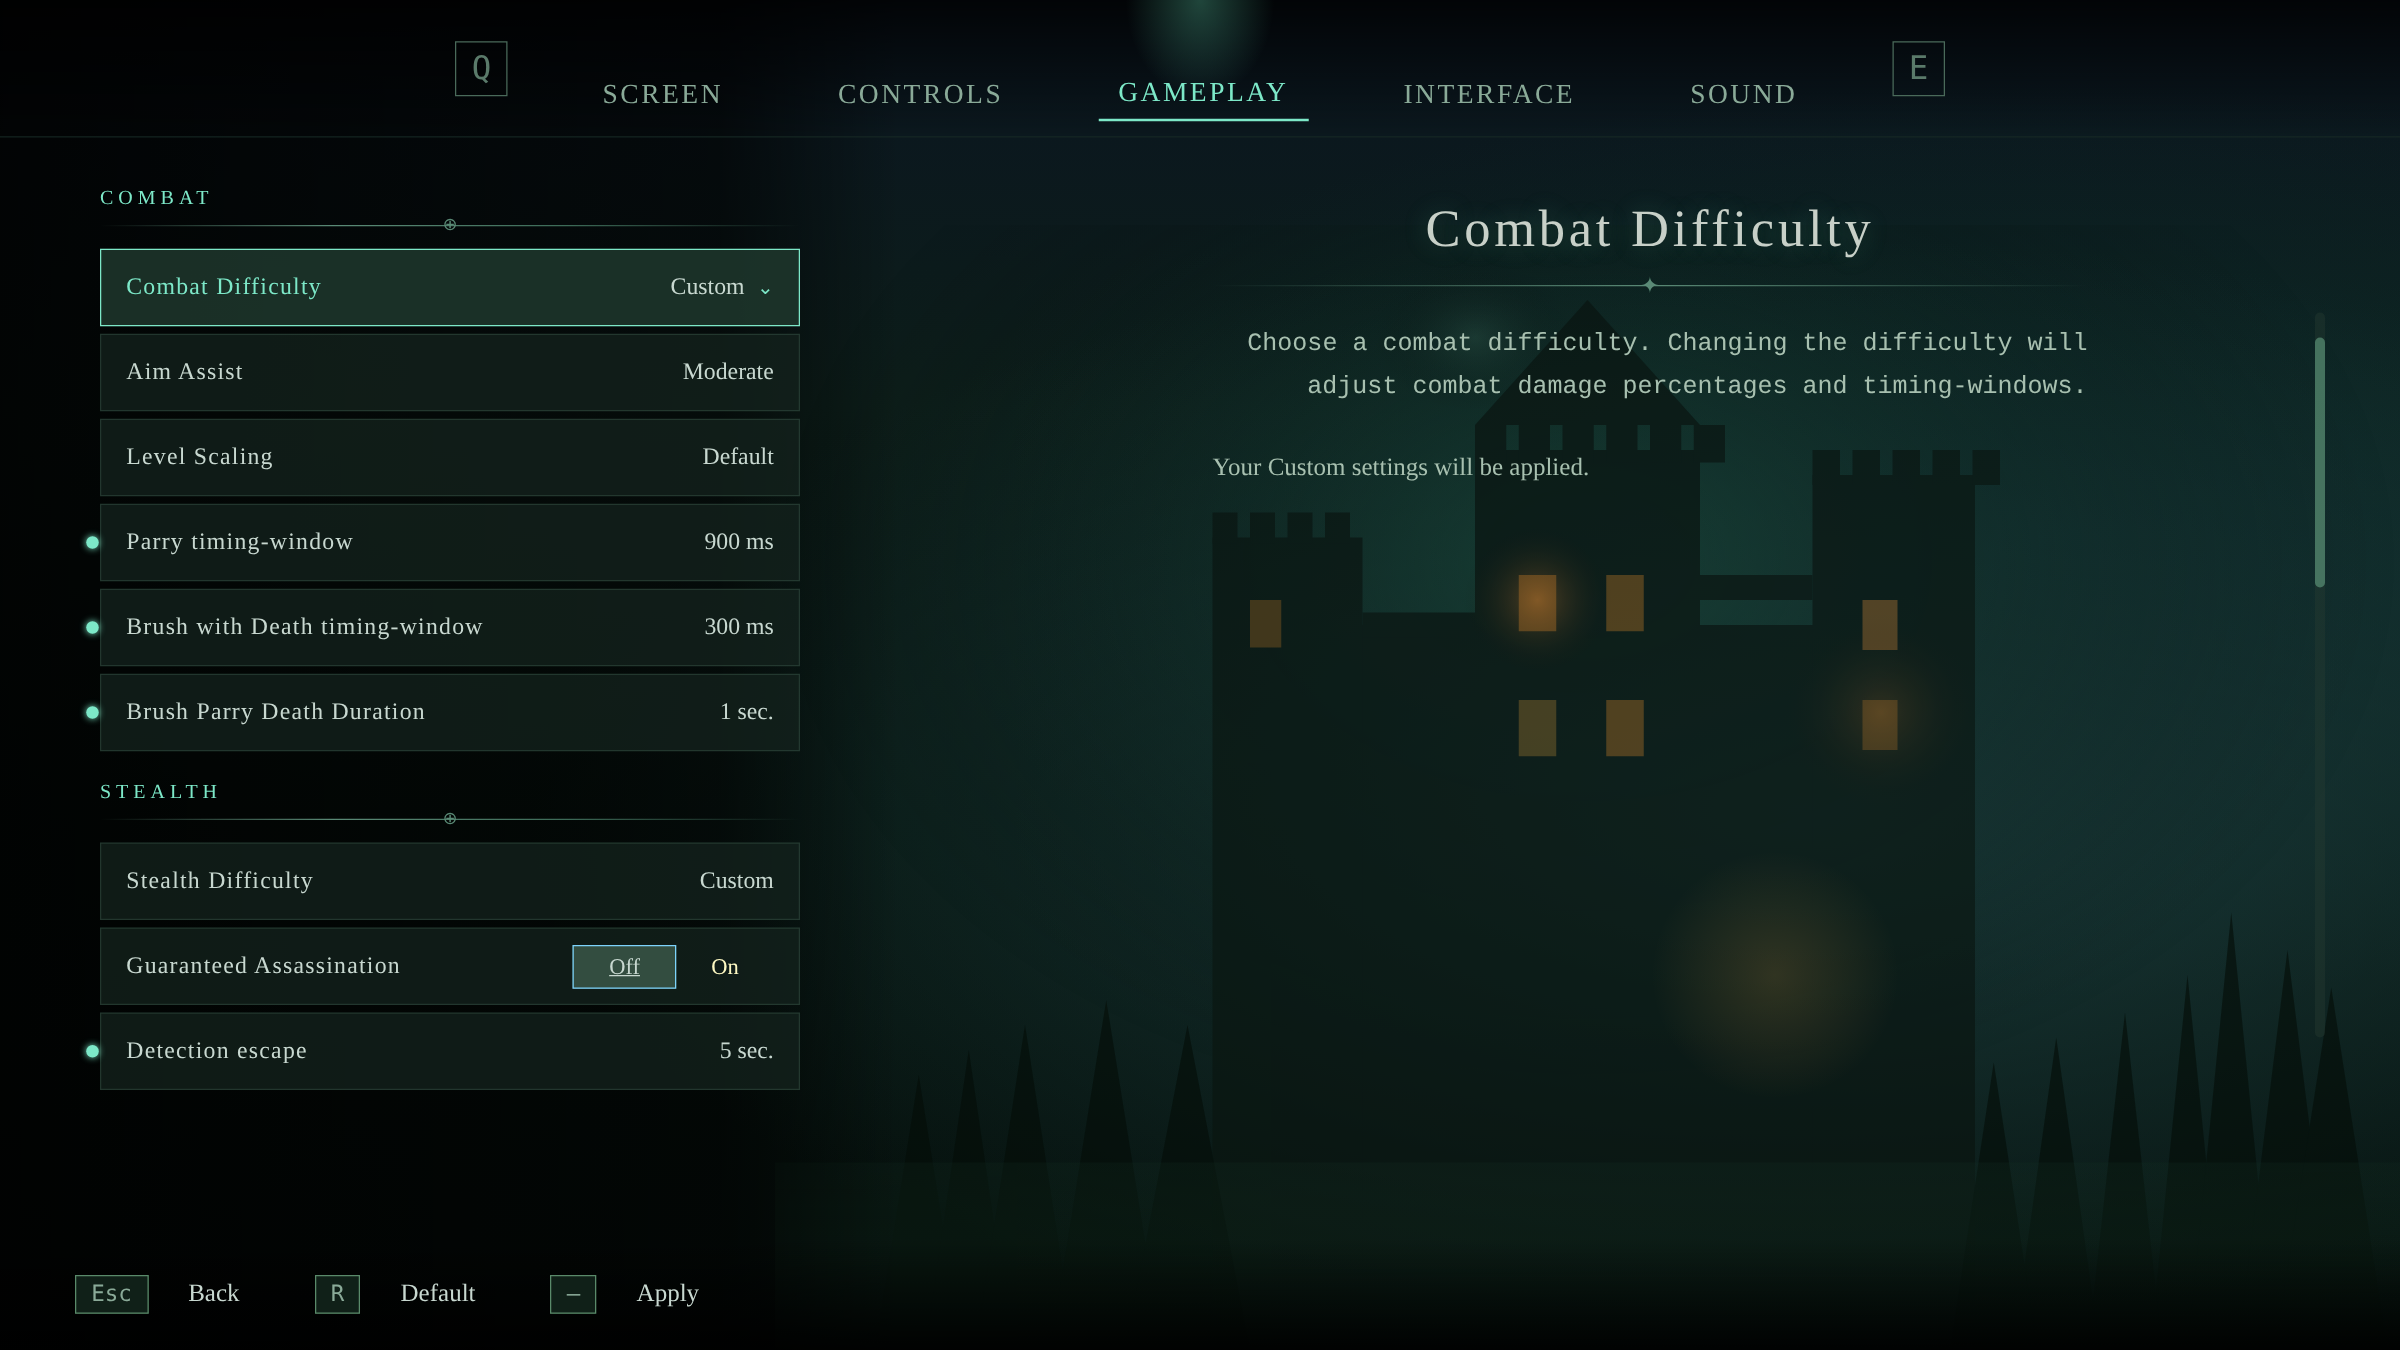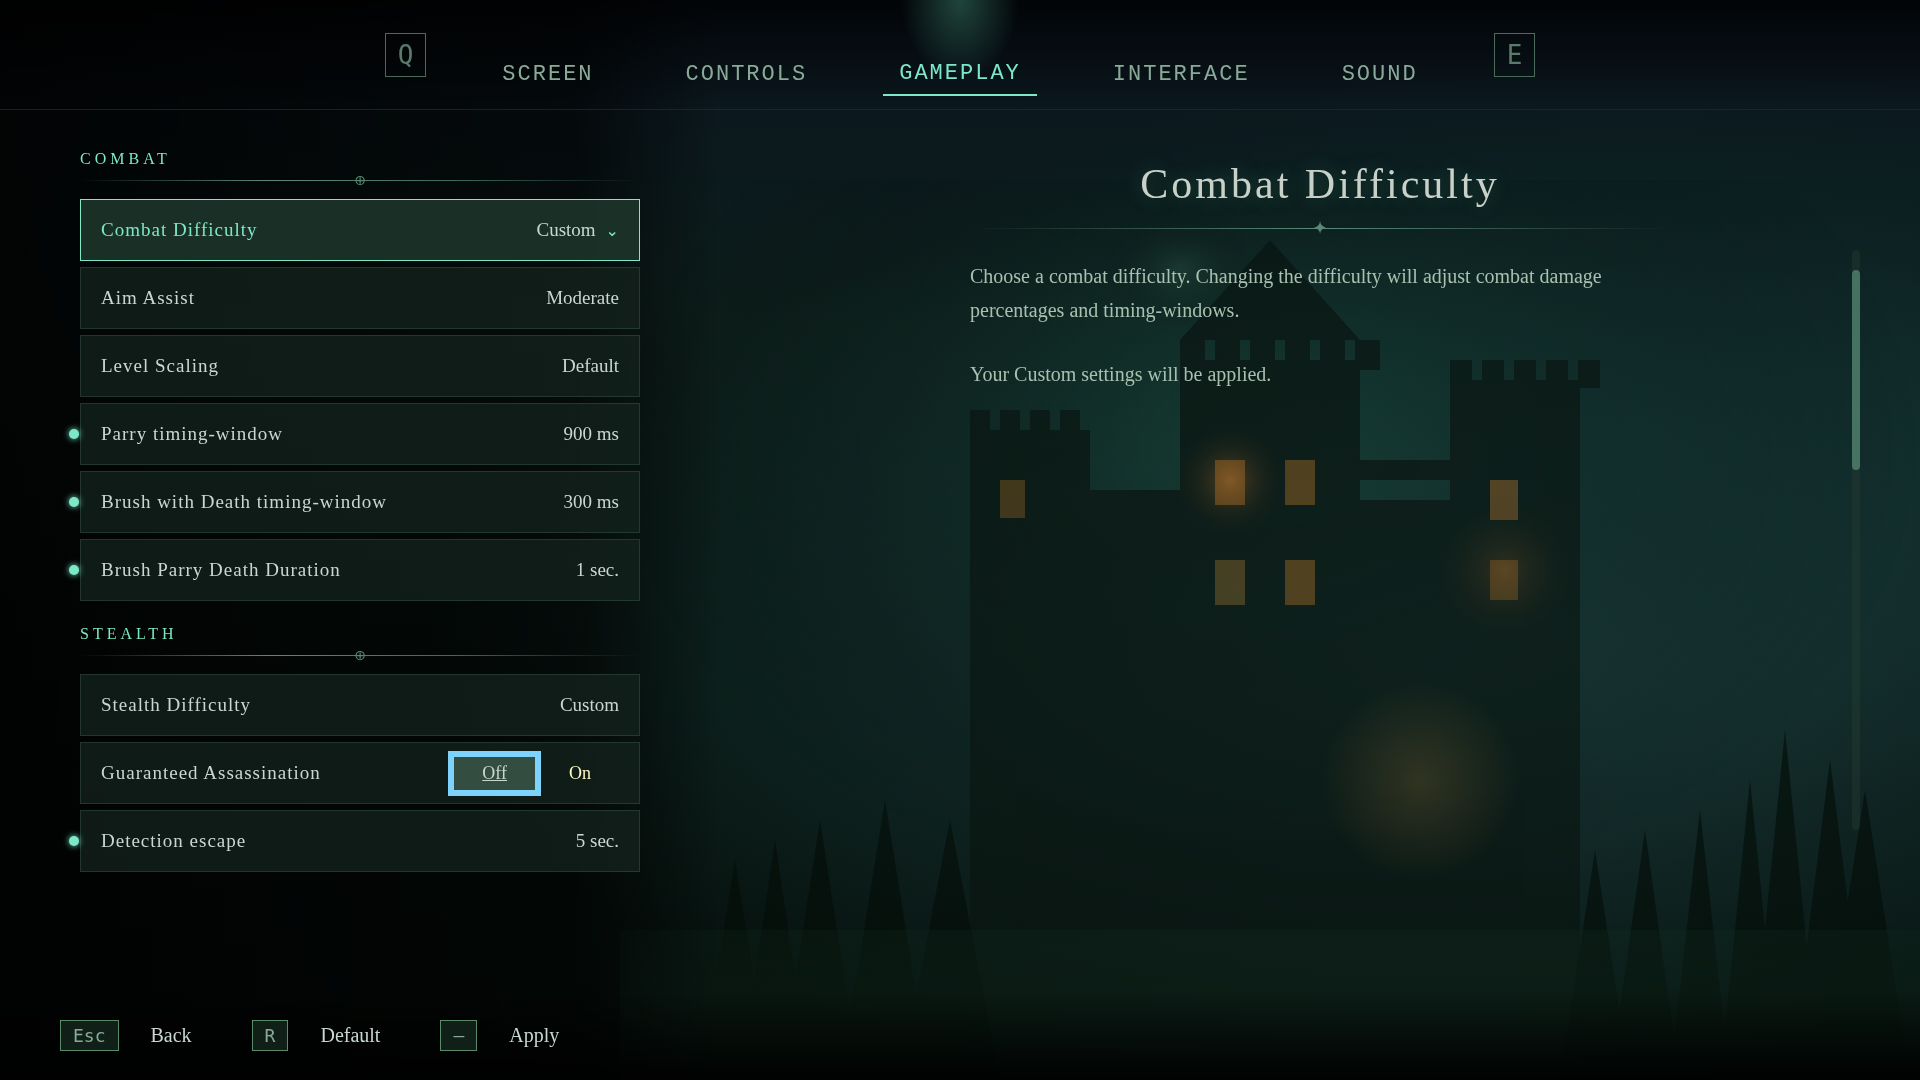--- a/index.html
+++ b/index.html
@@ -62,21 +62,21 @@
       background: linear-gradient(180deg, rgba(0,0,0,0.8) 0%, transparent 100%);
       border-bottom: 1px solid rgba(100,180,160,0.2);
     }
 
     .nav-item {
       color: #8aaa98;
       font-size: 22px;
       letter-spacing: 2px;
       text-transform: uppercase;
       cursor: pointer;
-      font-family: Liberation Mono, monospace;
+      font-family: Liberation Serif, serif;
       padding: 8px 16px;
       margin-top: 40px;
     }
 
     .nav-item.active {
       color: #7de8c8;
       border-bottom: 2px solid #7de8c8;
     }
 
     .nav-bracket {
@@ -203,21 +203,21 @@
 
     .toggle-option {
       padding: 6px 28px;
       font-size: 18px;
       font-family: 'Georgia', serif;
       color: #8aaa98;
     }
 
     .toggle-option.active-off {
       background: rgba(60, 90, 75, 0.8);
-      border: 6px solid #7dd3fc;
+      border: 1px solid #7dd3fc;
       color: #c8d8d0;
       text-decoration: underline;
     }
 
     .toggle-option.inactive-on {
       color: #fef9c3;
     }
 
     
     .info-panel {
@@ -253,22 +253,22 @@
       position: absolute;
       left: 50%;
       transform: translateX(-50%) translateY(-50%);
       color: #5a8a76;
       font-size: 18px;
     }
 
     .info-description {
       color: #a8c0b0;
       font-size: 20px;
-      font-family: Liberation Serif, serif;
-      text-align: left;
+      font-family: Liberation Mono, monospace;
+      text-align: right;
       line-height: 1.7;
       max-width: 700px;
       margin-bottom: 30px;
     }
 
     .info-note {
       color: #a8c0b0;
       font-size: 20px;
       font-family: 'Georgia', serif;
       text-align: left;

